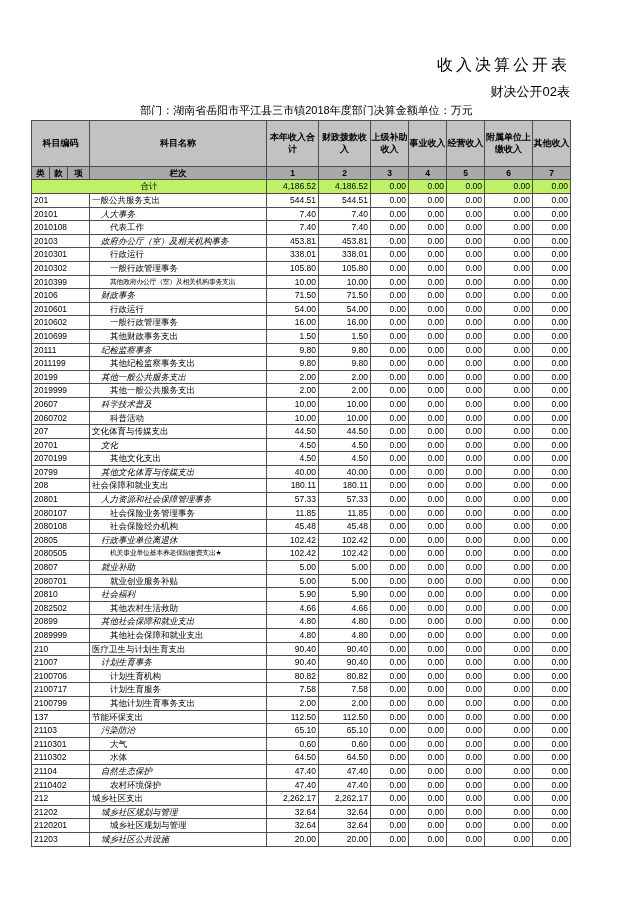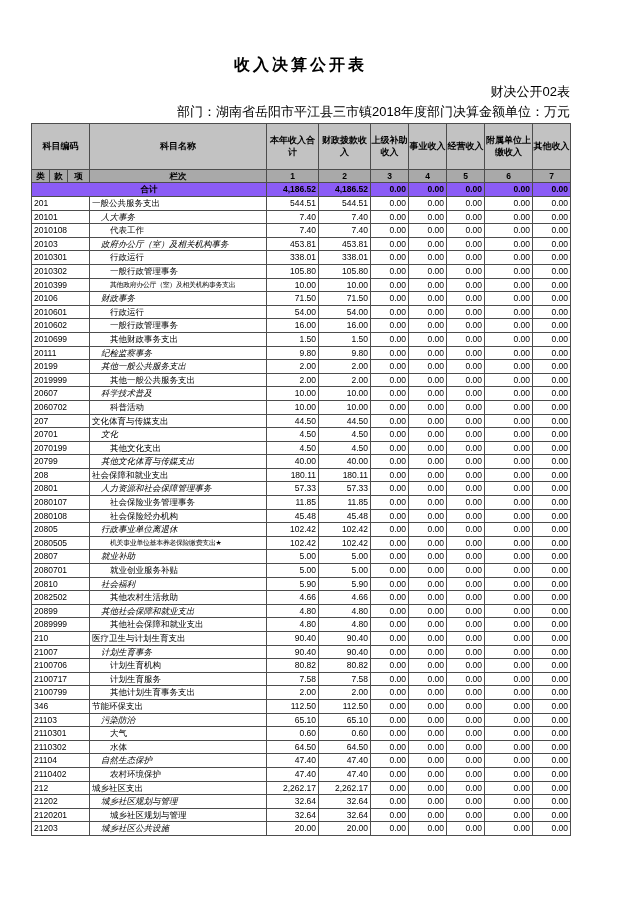--- a/index.html
+++ b/index.html
@@ -5,39 +5,39 @@
   * { margin:0; padding:0; box-sizing:border-box; }
   html,body { background:#ffffff; }
   body {
     width:635px; height:897px;
     font-family:"Liberation Sans","DejaVu Sans",sans-serif;
     color:#000;
   }
   .page { width:635px; height:897px; overflow:hidden; position:relative; background:#fff; }
   .content { width:539px; margin-left:31px; }
   .title {
-    margin-top:55px; text-align:center;
-    font-size:16px; font-weight:bold; letter-spacing:3px;
+    margin-top:55px; text-align:right;
+    font-size:16px; font-weight:normal; letter-spacing:3px;
   }
   .code-line { text-align:right; font-size:13px; margin-top:7px; }
-  .meta-line { display:flex; justify-content:flex-end; font-size:13px; margin:2px 0 2px 12px; }
+  .meta-line { display:flex; justify-content:center; font-size:11px; margin:2px 0 2px 12px; }
 
   table { border-collapse:collapse; table-layout:fixed; width:539px; }
   th,td { border:1px solid var(--border,#4d4d4d); padding:0; overflow:hidden; }
   thead th {
     background:var(--header-bg,#c2c2c2);
     font-size:9px; font-weight:bold; text-align:center;
     vertical-align:middle; line-height:1.25;
   }
   tr.h-main th { height:46px; white-space:normal; }
   tr.h-sub th {
     height:12px; font-size:8.5px; line-height:12px;
     background:var(--lanci-bg,#a9a9a9); white-space:nowrap;
   }
-  tr.h-total td { height:13px; font-weight:bold; font-size:8.5px; line-height:13px; background:#8b5cf6; }
+  tr.h-total td { height:13px; font-weight:normal; font-size:8.5px; line-height:13px; background:#bef264; }
   tr.h-total td.label { text-align:center; }
 
   tbody td { height:12.6px; font-size:8.5px; line-height:12.6px; white-space:nowrap; vertical-align:middle; }
   td.code { padding-left:2px; }
   td.name { padding-left:2px; }
   td.name.indent1 { padding-left:11px;font-style:italic; }
   td.name.indent2 { padding-left:20px; }
   td.name.small { font-size:6.9px; letter-spacing:-0.3px; }
   td.num { text-align:right; padding-right:2px; }
 </style>
@@ -235,20 +235,31 @@
             <td class="name indent1">纪检监察事务</td>
             <td class="num">9.80</td>
             <td class="num">9.80</td>
             <td class="num">0.00</td>
             <td class="num">0.00</td>
             <td class="num">0.00</td>
             <td class="num">0.00</td>
             <td class="num">0.00</td>
           </tr>
           <tr>
+            <td colspan="3" class="code">2011199</td>
+            <td class="name indent2">其他纪检监察事务支出</td>
+            <td class="num">9.80</td>
+            <td class="num">9.80</td>
+            <td class="num">0.00</td>
+            <td class="num">0.00</td>
+            <td class="num">0.00</td>
+            <td class="num">0.00</td>
+            <td class="num">0.00</td>
+          </tr>
+          <tr>
             <td colspan="3" class="code">20199</td>
             <td class="name indent1">其他一般公共服务支出</td>
             <td class="num">2.00</td>
             <td class="num">2.00</td>
             <td class="num">0.00</td>
             <td class="num">0.00</td>
             <td class="num">0.00</td>
             <td class="num">0.00</td>
             <td class="num">0.00</td>
           </tr>
@@ -510,21 +521,21 @@
             <td class="name indent2">其他计划生育事务支出</td>
             <td class="num">2.00</td>
             <td class="num">2.00</td>
             <td class="num">0.00</td>
             <td class="num">0.00</td>
             <td class="num">0.00</td>
             <td class="num">0.00</td>
             <td class="num">0.00</td>
           </tr>
           <tr>
-            <td colspan="3" class="code">346</td>
+            <td colspan="3" class="code">137</td>
             <td class="name indent0">节能环保支出</td>
             <td class="num">112.50</td>
             <td class="num">112.50</td>
             <td class="num">0.00</td>
             <td class="num">0.00</td>
             <td class="num">0.00</td>
             <td class="num">0.00</td>
             <td class="num">0.00</td>
           </tr>
           <tr>

